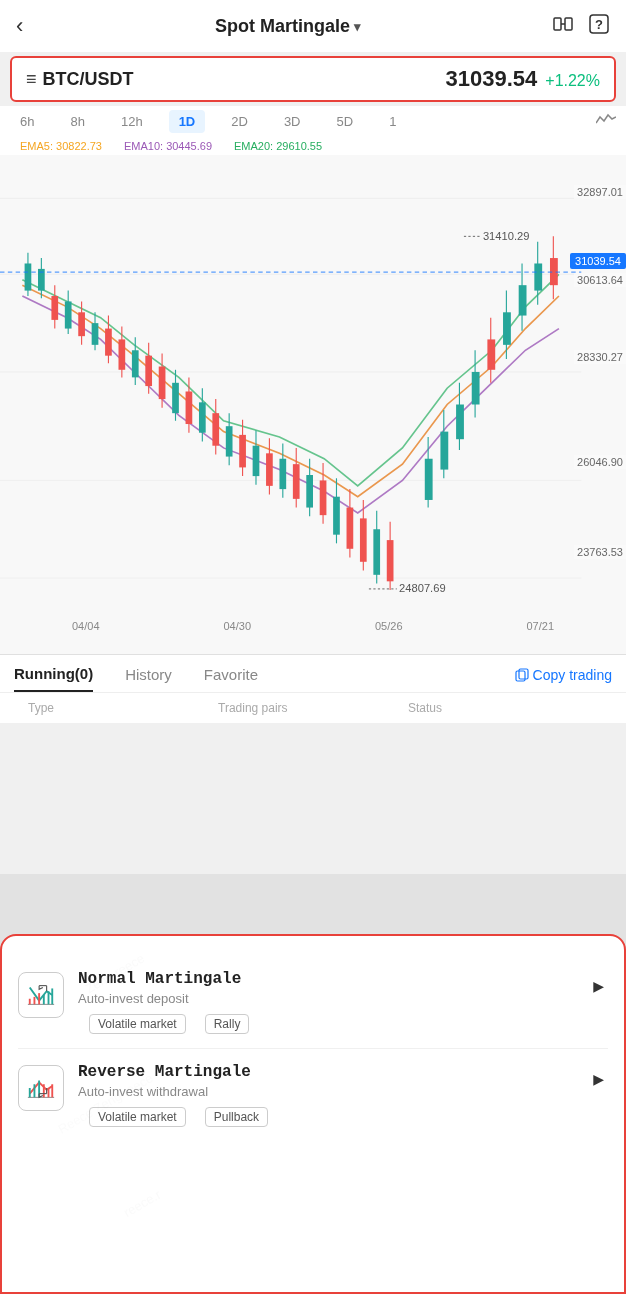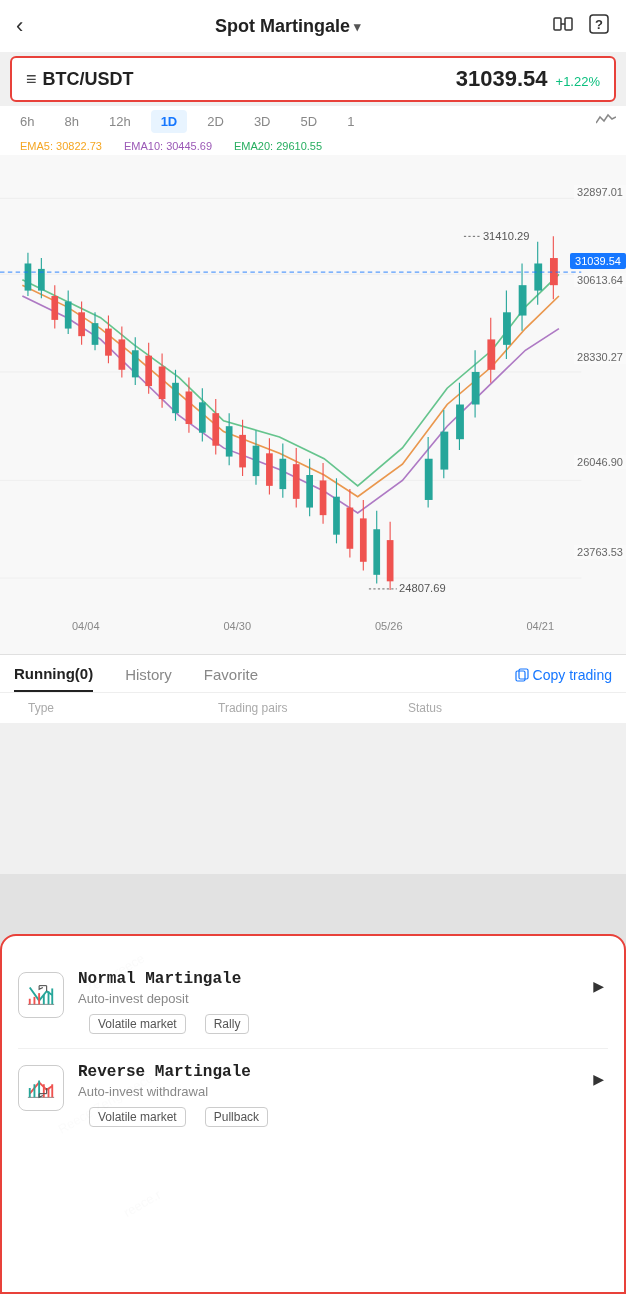--- a/index.html
+++ b/index.html
@@ -73,32 +73,32 @@
       display: flex;
       align-items: baseline;
       gap: 8px;
     }
     .pair-price .price {
       font-size: 22px;
       font-weight: 700;
       color: #222;
     }
     .pair-price .change {
-      font-size: 13px;
+      font-size: 16px;
       font-weight: 500;
       color: #0bbf7e;
     }
 
     
     .interval-bar {
       display: flex;
       align-items: center;
       padding: 4px 10px;
       background: #fff;
-      gap: 10px;
+      gap: 16px;
       overflow: hidden;
     }
     .interval-item {
       padding: 4px 10px;
       font-size: 13px;
       color: #888;
       cursor: pointer;
       border-radius: 4px;
     }
     .interval-item.active {
@@ -487,21 +487,21 @@
   <div class="price-label" style="top: 118px;">30613.64</div>
   <div class="price-label" style="top: 195px;">28330.27</div>
   <div class="price-label" style="top: 300px;">26046.90</div>
   <div class="price-label" style="top: 390px;">23763.53</div>
 
   
   <div class="chart-date-labels">
     <span>04/04</span>
     <span>04/30</span>
     <span>05/26</span>
-    <span>04/21</span>
+    <span>07/21</span>
   </div>
 </div>
 
 <div class="tab-bar">
   <span class="tab-item active">Running(0)</span>
   <span class="tab-item">History</span>
   <span class="tab-item">Favorite</span>
   <span class="tab-copy">
     <svg width="14" height="14" viewBox="0 0 14 14" fill="none" style="display:inline">
       <rect x="1" y="3" width="9" height="10" rx="1.5" stroke="#1677ff" stroke-width="1.2" fill="none"></rect>

